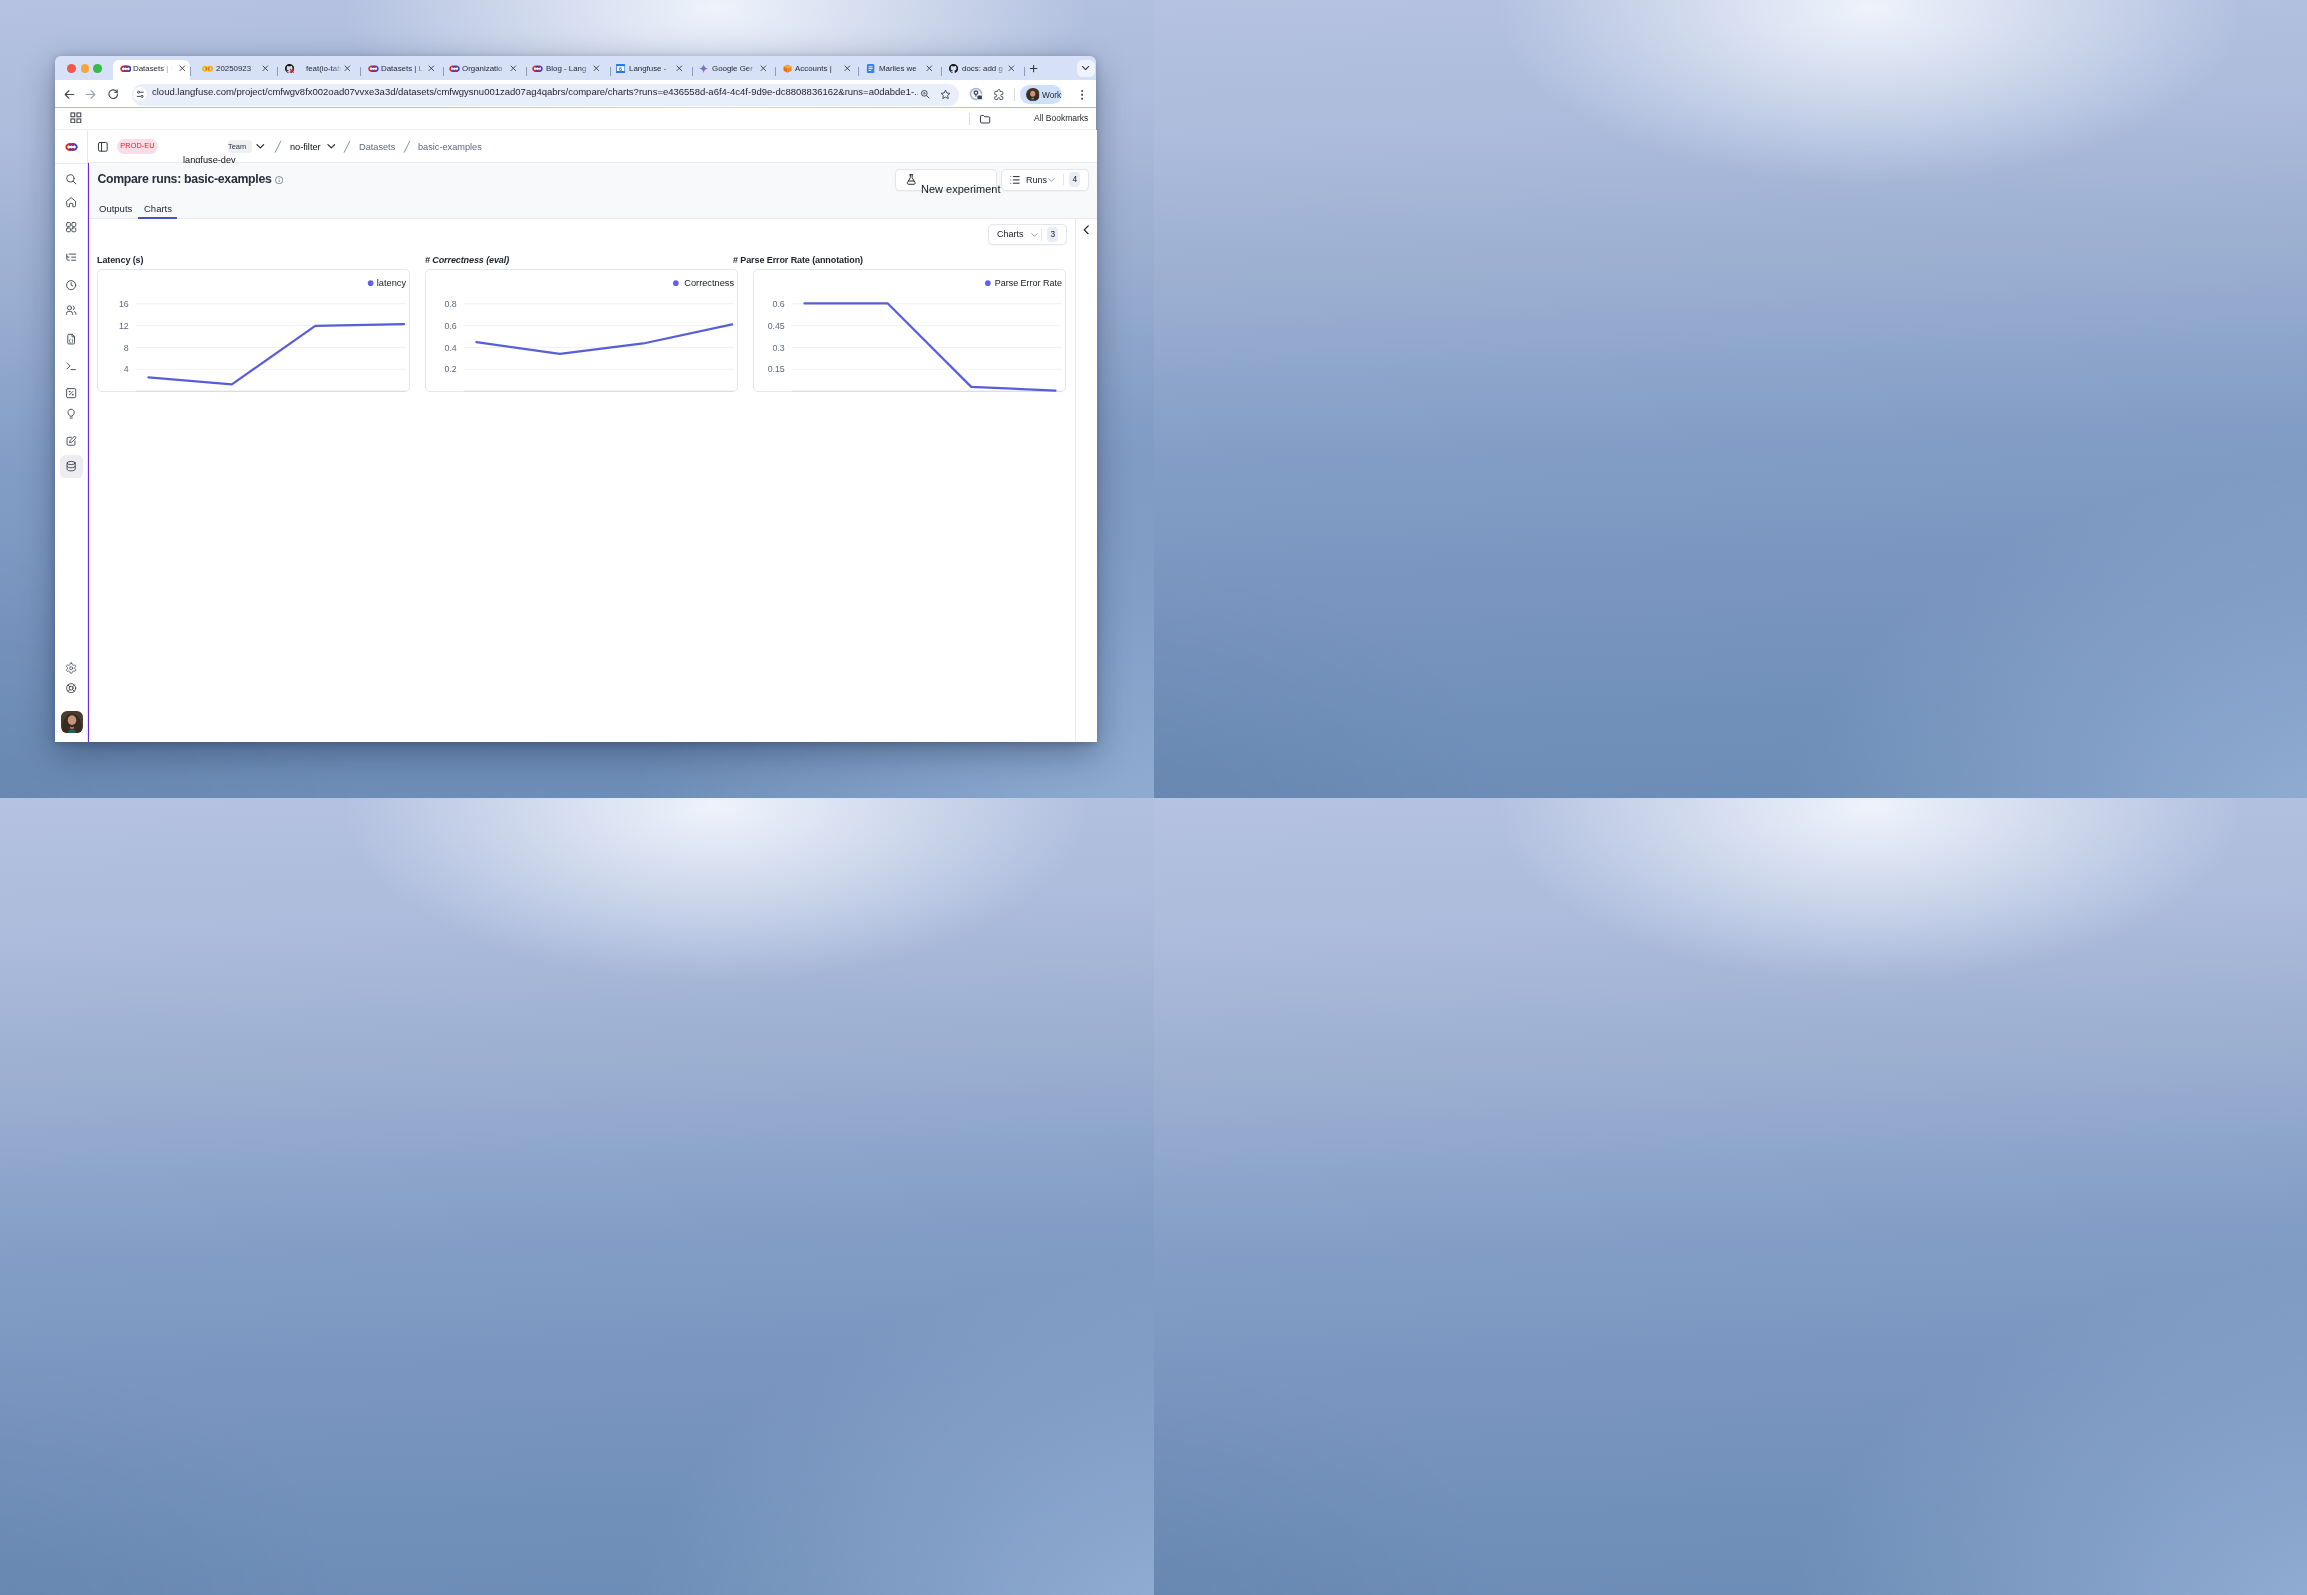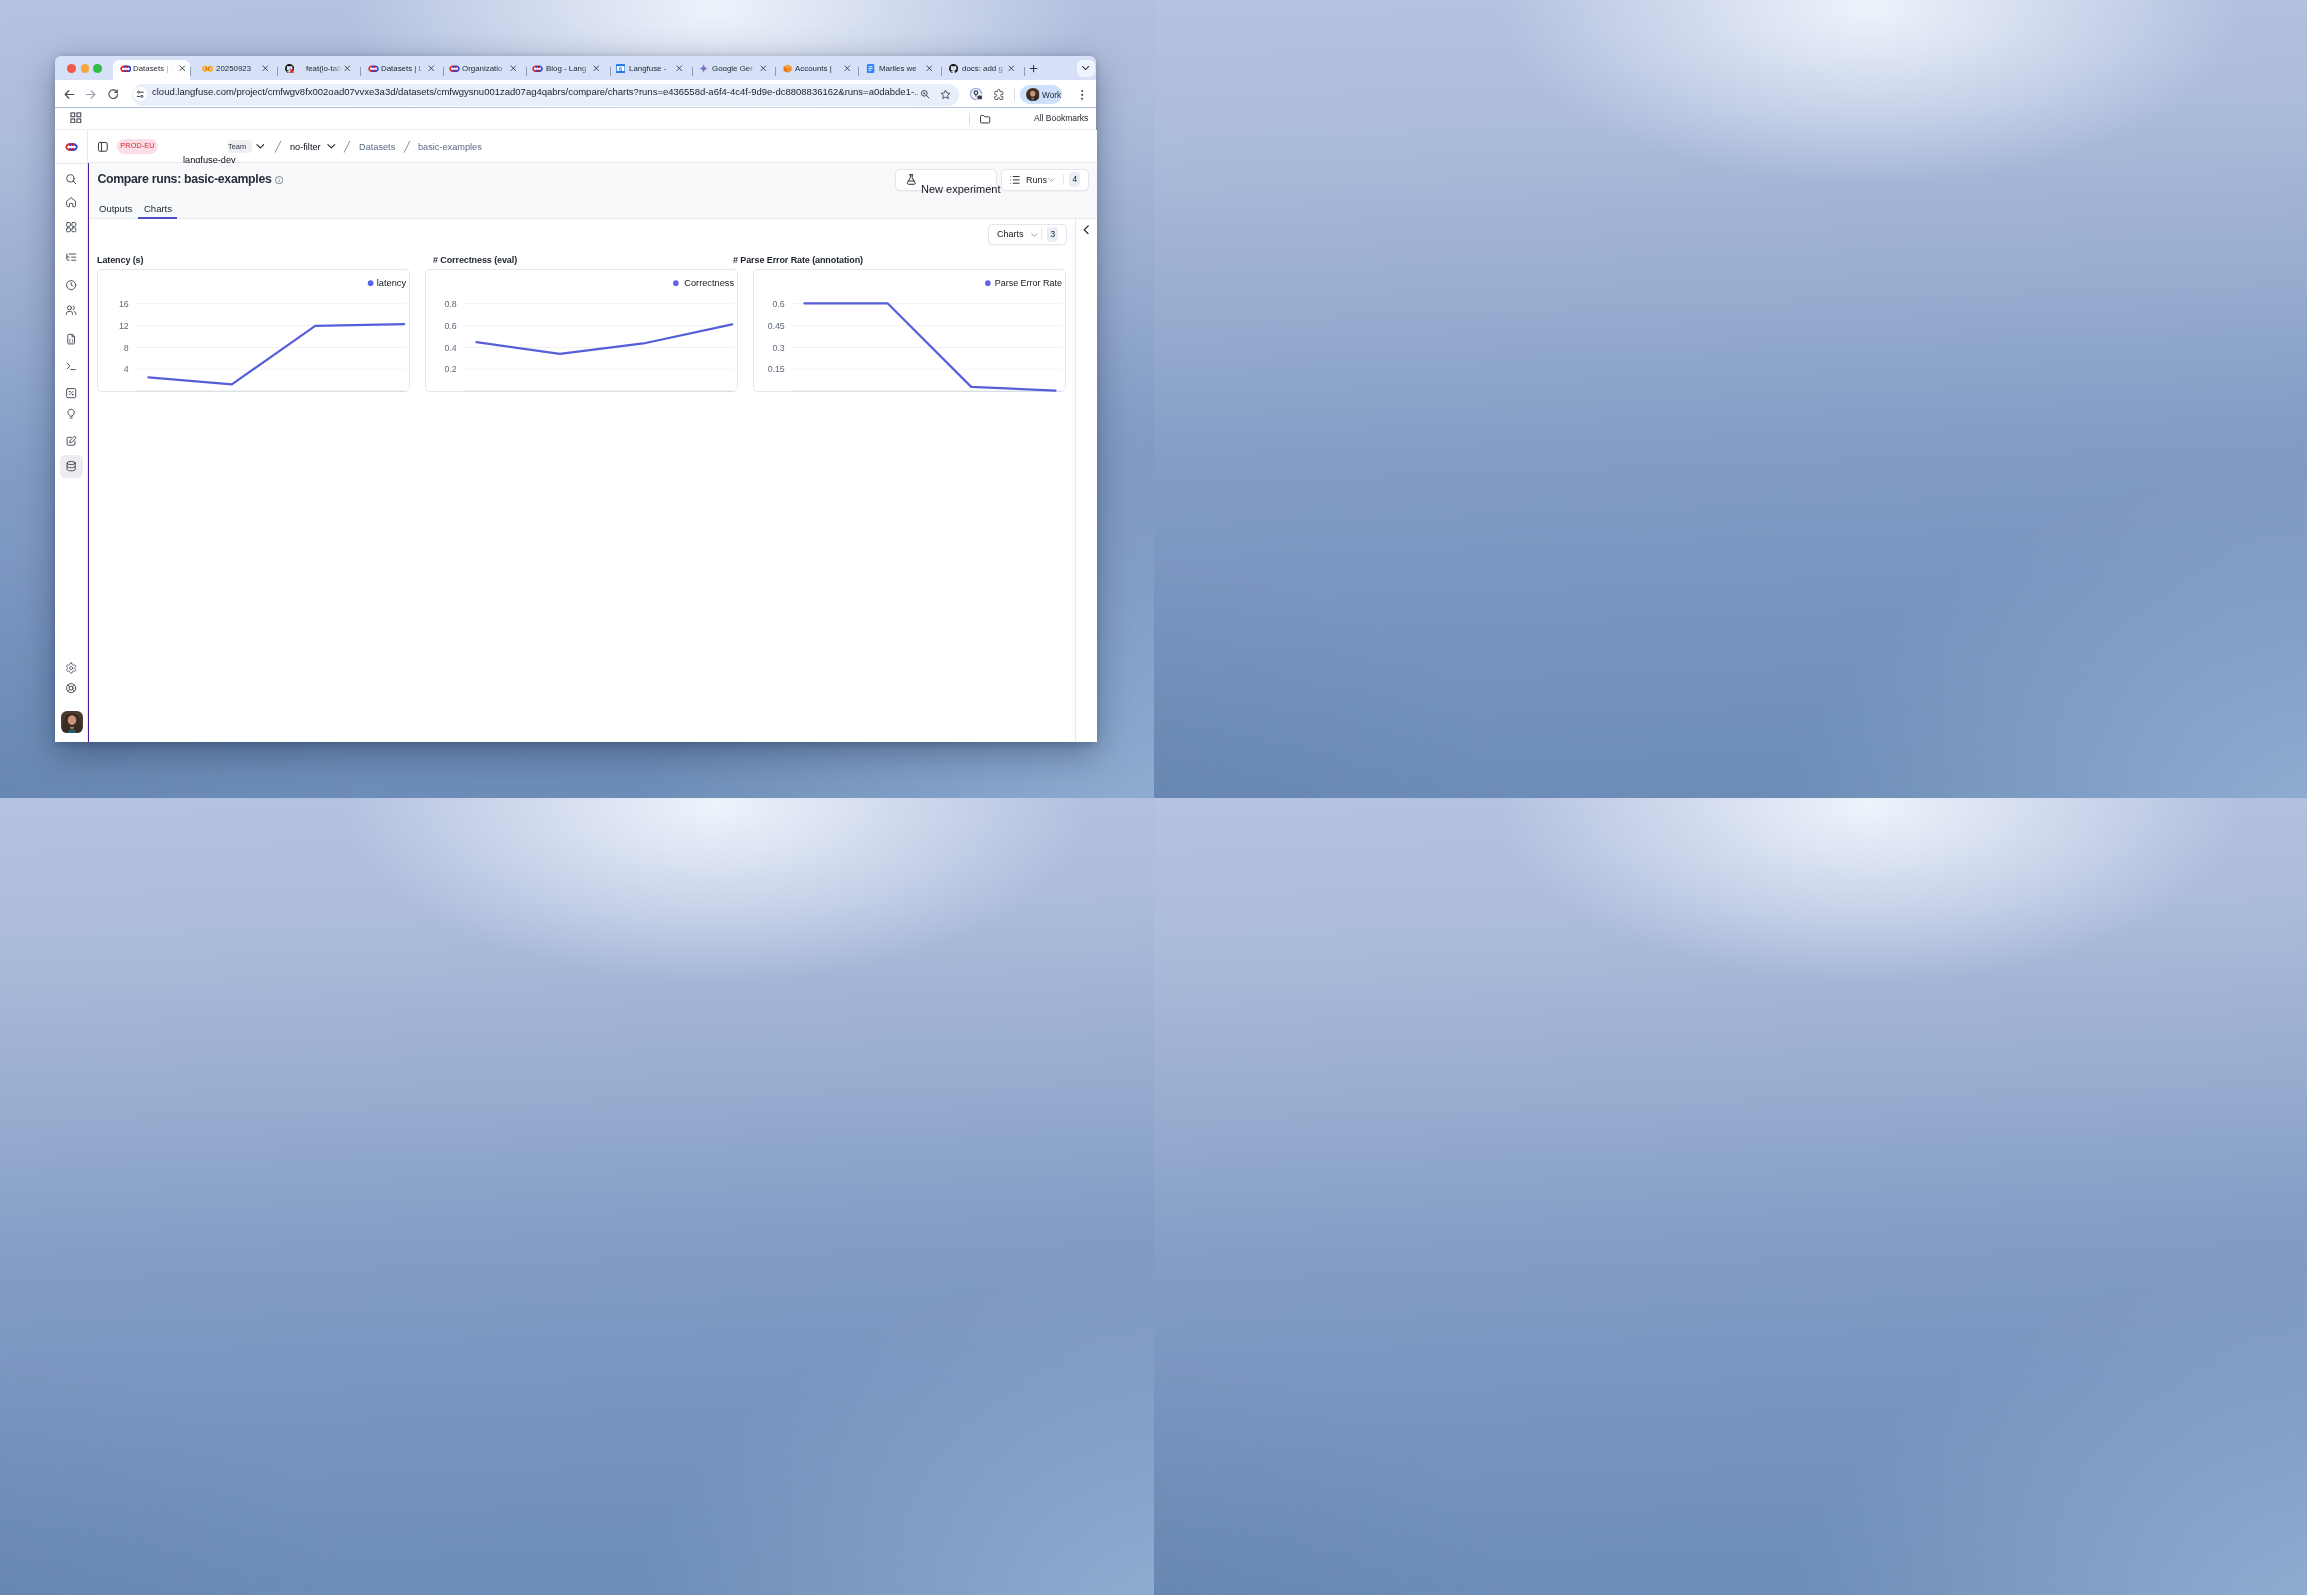--- a/index.html
+++ b/index.html
@@ -28,21 +28,21 @@
 .fade-w::after { content:""; position:absolute; right:0; top:0; bottom:0; width:9.8px; background:linear-gradient(90deg, rgba(255,255,255,0), #fff); }
 .tabx { position:absolute; top:8.2px; width:8.6px; height:8.6px; }
 .favi { position:absolute; top:7.9px; width:9.2px; height:9.2px; }
 
 .toolbar { position:absolute; left:0; top:24px; width:1041px; height:27px; background:#fff; }
 .pill { position:absolute; left:77px; top:3.7px; width:827px; height:22px; border-radius:11px; background:#e9eefb; }
 .urltxt { position:absolute; left:97px; top:6.2px; font-size:9.5px; color:#202531; letter-spacing:0px; white-space:nowrap; width:766px; overflow:hidden; }
 
 .bookbar { position:absolute; left:0; top:52px; width:1041px; height:22px; background:#fff; }
 
-.page { position:absolute; left:0; top:74px; width:1041px; height:612px; background:#4c1d95; box-shadow:0 -0.6px 0 #e2e5ea; }
+.page { position:absolute; left:0; top:74px; width:1041px; height:612px; background:#6d28d9; box-shadow:0 -0.6px 0 #e2e5ea; }
 .sidebar { position:absolute; left:0; top:0; width:33px; height:612px; background:#fff; border-right:0.6px solid #e7e9ee; }
 .crumbrow { position:absolute; left:33px; top:0; width:1009px; height:33px; background:#fff; border-bottom:0.6px solid #e7e9ee; }
 .sidediv { position:absolute; left:0; top:33px; width:33px; height:0.6px; background:#e7e9ee; }
 .headrow { position:absolute; left:34px; top:33px; width:1008px; height:56px; background:#f8f9fb; border-bottom:0.6px solid #e7e9ee; }
 .content { position:absolute; left:34px; top:89px; width:1008px; height:523px; background:#fff; }
 .chip { position:absolute; border-radius:615px; }
 .btn { position:absolute; background:#fff; border:0.6px solid #e4e6eb; border-radius:4.9px; box-shadow:0 0.6px 1.2px rgba(16,24,40,.04); }
 .badge { position:absolute; background:#e9edf8; border-radius:3.7px; text-align:center; color:#111827; }
 .ctitle { position:absolute; top:36px; font-size:9px; font-weight:bold; color:#1c222e; letter-spacing:-0.1px; }
 .card { position:absolute; top:50px; width:313px; height:123px; border:0.6px solid #e2e7ee; border-radius:4.9px; background:#fff; }
@@ -432,21 +432,21 @@
             <line x1="61.5" x2="500.5" y1="196.5" y2="196.5" stroke="#d2d6dc" stroke-width="1.3"></line>
             <text x="50" y="59.5" text-anchor="end" font-size="14.3" fill="#5e6a79">16</text>
             <text x="50" y="95" text-anchor="end" font-size="14.3" fill="#5e6a79">12</text>
             <text x="50" y="130.5" text-anchor="end" font-size="14.3" fill="#5e6a79">8</text>
             <text x="50" y="166" text-anchor="end" font-size="14.3" fill="#5e6a79">4</text>
             <polyline points="82,174 217.5,185.5 353,90.5 497.5,87.5" fill="none" stroke="#575fd8" stroke-width="3.6" stroke-linejoin="round" stroke-linecap="round"></polyline>
             <circle cx="443" cy="21" r="4.6" fill="#5b63e8"></circle>
             <text x="500.5" y="26" font-size="15" fill="#15181f" text-anchor="end">latency</text>
           </svg>
         </div>
-      <div class="ctitle" style="left:344px;"># Correctness (eval)</div>
+      <div class="ctitle" style="left:336px;font-style:italic;"># Correctness (eval)</div>
 <div class="card" style="left:336px;">
           <svg width="312" height="122" viewBox="0 0 507 197.5" style="display:block" font-family="Liberation Sans, sans-serif">
             <line x1="61.5" x2="500.5" y1="54.5" y2="54.5" stroke="#e7e9ec" stroke-width="1"></line>
             <line x1="61.5" x2="500.5" y1="90" y2="90" stroke="#e7e9ec" stroke-width="1"></line>
             <line x1="61.5" x2="500.5" y1="125.5" y2="125.5" stroke="#e7e9ec" stroke-width="1"></line>
             <line x1="61.5" x2="500.5" y1="161" y2="161" stroke="#e7e9ec" stroke-width="1"></line>
             <line x1="61.5" x2="500.5" y1="196.5" y2="196.5" stroke="#d2d6dc" stroke-width="1.3"></line>
             <text x="50" y="59.5" text-anchor="end" font-size="14.3" fill="#5e6a79">0.8</text>
             <text x="50" y="95" text-anchor="end" font-size="14.3" fill="#5e6a79">0.6</text>
             <text x="50" y="130.5" text-anchor="end" font-size="14.3" fill="#5e6a79">0.4</text>

